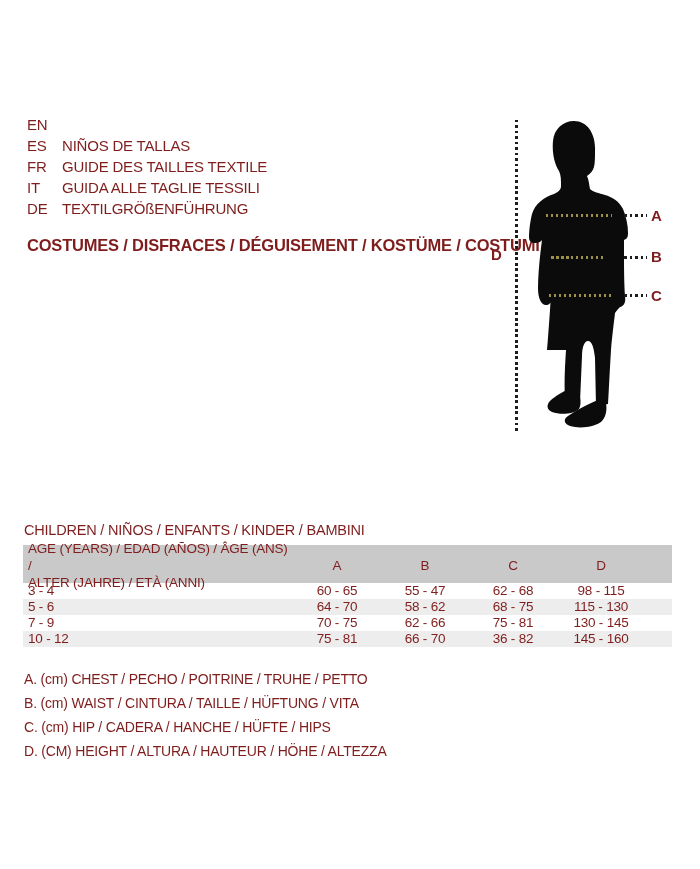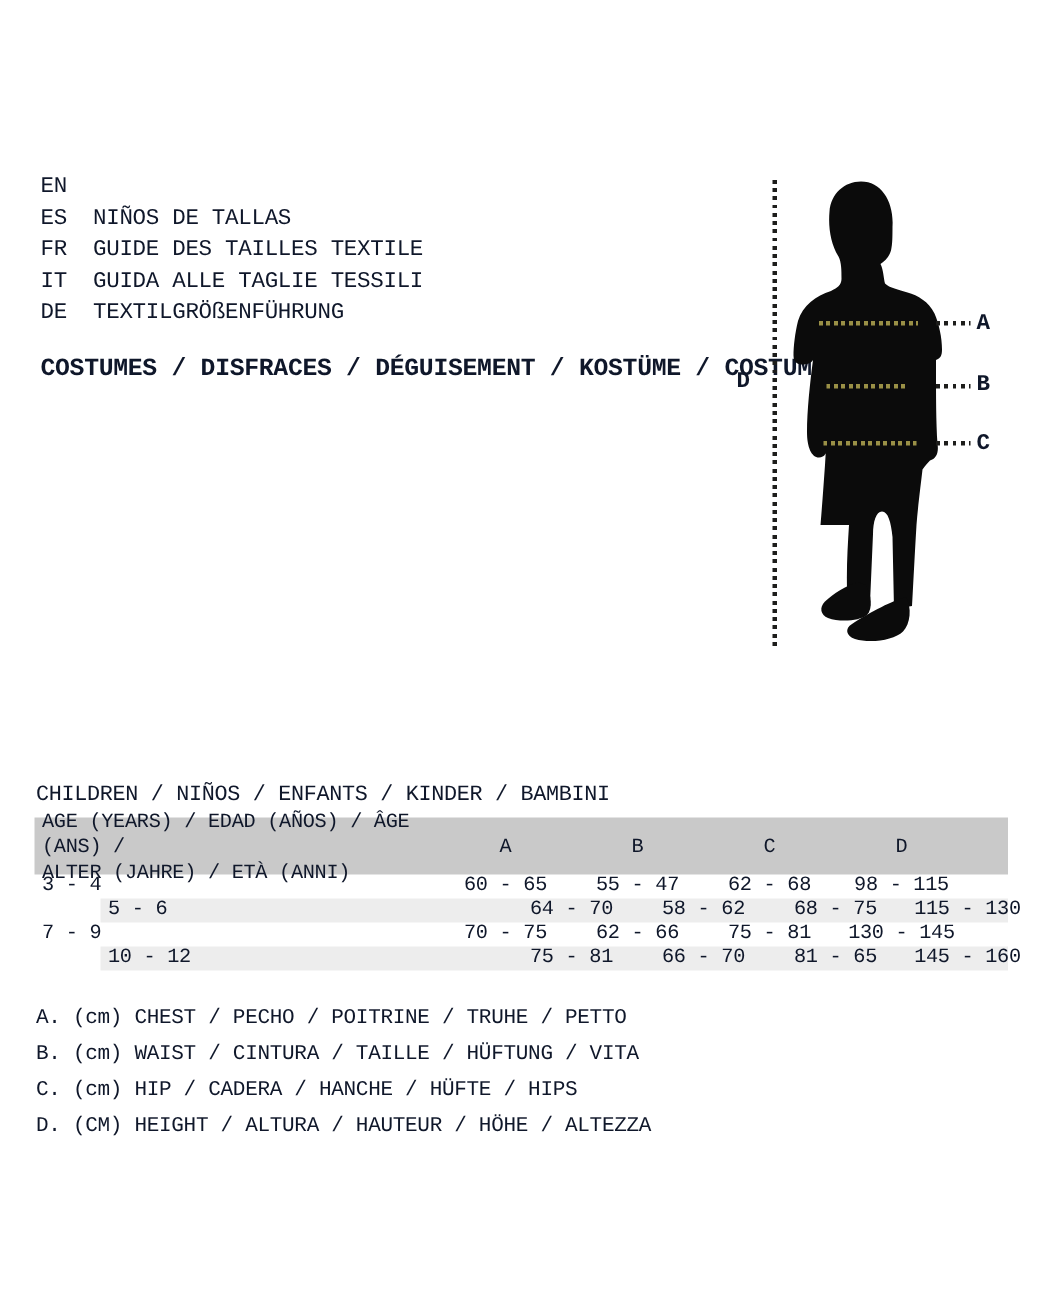--- a/index.html
+++ b/index.html
@@ -1,18 +1,18 @@
 <!DOCTYPE html>
 <html><head>
 <meta charset="utf-8">
 <style>
   html,body{margin:0;padding:0;background:#ffffff;}
   .page{
     position:relative;width:700px;height:869px;background:#ffffff;overflow:hidden;
-    font-family:Liberation Mono, monospace;color:#0f172a;letter-spacing:-0.2px;
+    font-family:Liberation Sans, sans-serif;color:#7f1d1d;letter-spacing:-0.2px;
   }
   
   .lang-list{position:absolute;left:27px;top:114px;}
   .lang-row{display:flex;height:21px;line-height:21px;font-size:15px;}
   .lang-code{width:35px;flex:0 0 35px;}
   .lang-label{white-space:nowrap;}
   .category-title{
     position:absolute;left:27px;top:236px;font-size:16.5px;font-weight:bold;white-space:nowrap;
   }
   
@@ -34,21 +34,21 @@
   .kc{left:624px;top:294px;width:23px;}
   .la{left:651px;top:207px;}
   .lb{left:651px;top:248px;}
   .lc{left:651px;top:287px;}
   .ld{left:491px;top:246px;}
   
   .section-title{position:absolute;left:24px;top:522px;font-size:14.5px;white-space:nowrap;}
   .size-table{position:absolute;left:23px;top:545px;width:649px;font-size:13.5px;}
   .t-head{display:flex;background:#c9c9c9;height:38px;align-items:center;}
   .t-row{display:flex;height:16px;line-height:16px;}
-  .t-row.stripe{background:#ededed;margin-left:44px;}
+  .t-row.stripe{background:#ededed;}
   .c-age{flex:0 0 270px;padding-left:5px;box-sizing:border-box;text-align:left;}
   .c-val{flex:0 0 88px;text-align:center;}
   .t-head .c-age{padding-top:2px;line-height:17px;}
   .t-head .c-val{padding-top:2px;line-height:17px;}
   
   .legend{position:absolute;left:24px;top:667px;font-size:14px;}
   .legend-item{height:24px;line-height:24px;white-space:nowrap;}
 </style>
 </head>
 <body>
@@ -180,21 +180,21 @@
       <div class="c-age">7 - 9</div>
       <div class="c-val">70 - 75</div>
       <div class="c-val">62 - 66</div>
       <div class="c-val">75 - 81</div>
       <div class="c-val">130 - 145</div>
     </div>
     <div class="t-row stripe">
       <div class="c-age">10 - 12</div>
       <div class="c-val">75 - 81</div>
       <div class="c-val">66 - 70</div>
-      <div class="c-val">81 - 65</div>
+      <div class="c-val">36 - 82</div>
       <div class="c-val">145 - 160</div>
     </div>
   </div>
 
   <div class="legend">
     <div class="legend-item">A. (cm) CHEST / PECHO / POITRINE / TRUHE / PETTO</div>
     <div class="legend-item">B. (cm) WAIST / CINTURA / TAILLE / HÜFTUNG / VITA</div>
     <div class="legend-item">C. (cm) HIP / CADERA / HANCHE / HÜFTE / HIPS</div>
     <div class="legend-item">D. (CM) HEIGHT / ALTURA / HAUTEUR / HÖHE / ALTEZZA</div>
   </div>

